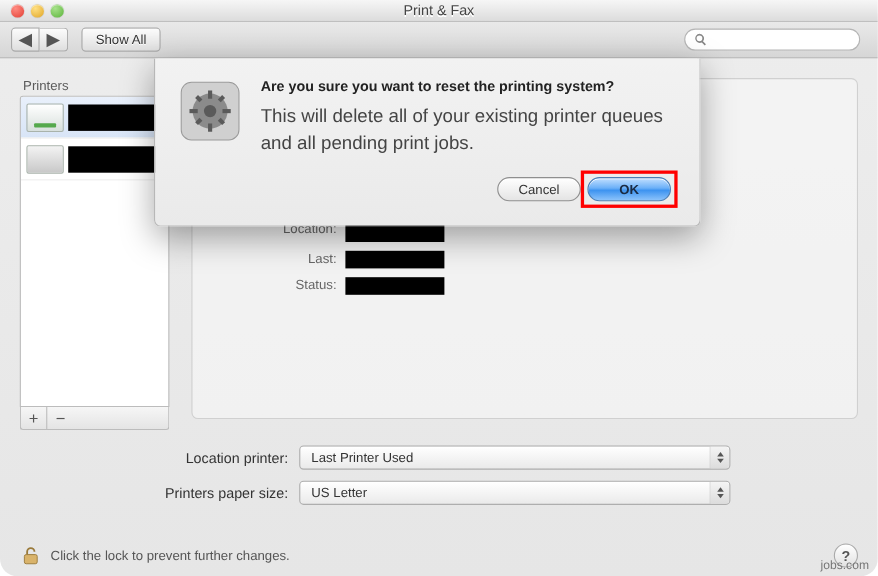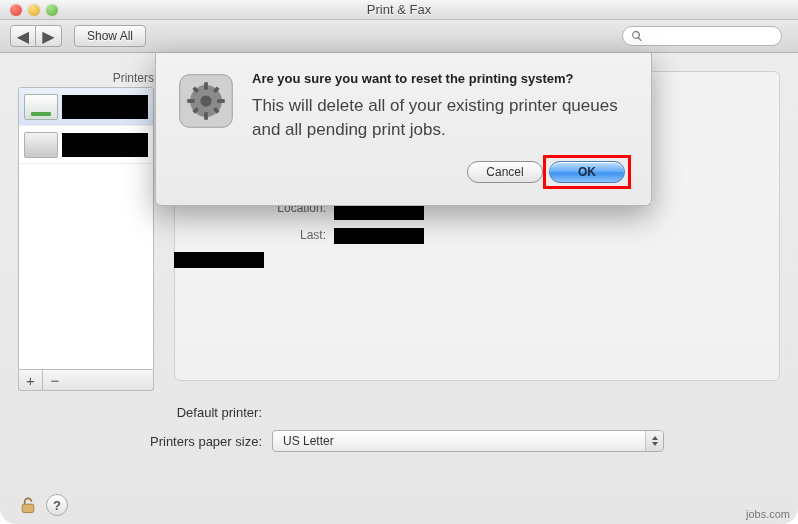--- a/index.html
+++ b/index.html
@@ -21,57 +21,57 @@
   .segbtn:last-child { border-radius: 0 4px 4px 0; border-left: none; }
   .showall { height: 22px; padding: 0 12px; border: 1px solid #a9a9a9; border-radius: 4px; background: linear-gradient(#fcfcfc,#dedede); font-size: 12px; color: #333; text-shadow: 0 1px 0 #fff; }
   .toolbar-spacer { flex: 1; }
   .search { width: 160px; height: 20px; border: 1px solid #b5b5b5; border-radius: 10px; background: #fff; display: flex; align-items: center; padding: 0 8px; margin-right: 6px; }
   .search svg { width: 12px; height: 12px; fill: #888; margin-right: 4px; }
   .search input { border: none; outline: none; font-size: 11px; flex: 1; background: transparent; }
 
   .content { position: absolute; top: 53px; left: 0; right: 0; bottom: 32px; padding: 18px 18px 4px 18px; display: flex; flex-direction: column; }
 
   .main-row { display: flex; gap: 20px; height: 320px; }
-  .sidebar { width: 136px; display: flex; flex-direction: column; text-align: right; }
+  .sidebar { width: 136px; display: flex; flex-direction: column; }
   .printers-label { font-size: 12px; color: #5b5b5b; margin-bottom: 2px; padding-left: 3px; }
   .printers-list { flex: 1; background: #fff; border: 1px solid #bcbcbc; border-radius: 3px 3px 0 0; overflow: hidden; }
   .printer-item { display: flex; align-items: center; height: 38px; padding: 3px 5px; gap: 4px; border-bottom: 1px solid #eee; }
   .printer-item.sel { background: linear-gradient(#e9f0fb,#d8e5f7); }
   .printer-thumb { width: 34px; height: 26px; background: linear-gradient(#fff,#d8e0dc); border: 1px solid #a9b3ab; border-radius: 2px; position: relative; }
   .printer-thumb.color::after { content: ""; position: absolute; left: 20%; right: 20%; bottom: 3px; height: 4px; background: #55a94c; border-radius: 1px; }
   .printer-thumb.gray { background: linear-gradient(#f3f3f3,#c8c8c8); }
   .redact { background: #000; flex: 1; height: 24px; }
   .addremove { display: flex; border: 1px solid #bcbcbc; border-top: none; background: linear-gradient(#f6f6f6,#e4e4e4); border-radius: 0 0 3px 3px; }
   .addremove div { width: 24px; height: 20px; display: flex; align-items: center; justify-content: center; font-size: 15px; color: #555; border-right: 1px solid #bcbcbc; }
   .addremove div:last-child { border-right: none; }
 
   .detail { flex: 1; position: relative; padding-top: 130px; }
   .detail-panel { background: rgba(255,255,255,0.4); border: 1px solid #d0d0d0; border-radius: 6px; height: 97%; position: absolute; left: 0; right: 0; top: 0; }
   .detail-rows { position: relative; }
   .drow { display: flex; margin-bottom: 8px; }
-  .dlabel { width: 160px; text-align: right; padding-right: 8px; font-size: 12px; color: #666; }
+  .dlabel { width: 140px; text-align: right; padding-right: 8px; font-size: 12px; color: #666; }
   .dval { width: 90px; height: 16px; background: #000; }
   .dval.first { height: 22px; width: 90px; margin-top: -3px; }
 
   .defaults { margin-top: 14px; margin-left: 40px; }
   .defrow { display: flex; align-items: center; margin-bottom: 10px; }
   .deflabel { width: 214px; text-align: right; padding-right: 10px; font-size: 13px; color: #333; }
   .popup { flex: 0 0 392px; height: 22px; border: 1px solid #aeaeae; border-radius: 4px; background: linear-gradient(#ffffff,#eaeaea); display: flex; align-items: center; padding: 0 22px 0 10px; font-size: 12px; color: #333; position: relative; box-shadow: 0 1px 0 #fff inset; }
   .popup .arrows { position: absolute; right: 0; top: 0; bottom: 0; width: 18px; border-left: 1px solid #c4c4c4; display: flex; flex-direction: column; align-items: center; justify-content: center; background: linear-gradient(#f4f4f4,#dcdcdc); border-radius: 0 4px 4px 0; }
   .popup .arrows::before, .popup .arrows::after { content: ""; width: 0; height: 0; border-left: 3px solid transparent; border-right: 3px solid transparent; }
   .popup .arrows::before { border-bottom: 4px solid #555; margin-bottom: 2px; }
   .popup .arrows::after { border-top: 4px solid #555; }
 
   .lockrow { position: absolute; left: 18px; bottom: 8px; right: 18px; display: flex; align-items: center; gap: 8px; }
   .lockrow .lock { width: 20px; height: 22px; }
   .locktext { font-size: 12px; color: #555; flex: 1; }
   .help { width: 22px; height: 22px; border-radius: 50%; border: 1px solid #aaa; background: linear-gradient(#fff,#e2e2e2); display: flex; align-items: center; justify-content: center; font-size: 13px; color: #555; font-weight: bold; }
 
   
-  .sheet { position: absolute; top: 53px; left: 155px; width: 497px; background: linear-gradient(#f2f2f2,#eaeaea); border: 1px solid #b7b7b7; border-top: none; border-radius: 0 0 6px 6px; box-shadow: 0 10px 30px rgba(0,0,0,.35); padding: 18px 20px 16px 20px; display: flex; gap: 16px; }
+  .sheet { position: absolute; top: 53px; left: 140px; width: 497px; background: linear-gradient(#f2f2f2,#eaeaea); border: 1px solid #b7b7b7; border-top: none; border-radius: 0 0 6px 6px; box-shadow: 0 10px 30px rgba(0,0,0,.35); padding: 18px 20px 16px 20px; display: flex; gap: 16px; }
   .sheet-icon { width: 60px; height: 60px; flex-shrink: 0; }
   .sheet-body { flex: 1; }
   .sheet-title { font-size: 13px; font-weight: bold; color: #222; margin-bottom: 6px; line-height: 1.3; }
   .sheet-msg { font-size: 17px; color: #444; line-height: 1.4; margin-bottom: 14px; }
   .sheet-btns { display: flex; justify-content: flex-end; align-items: center; }
   .mac-btn { min-width: 76px; height: 22px; border: 1px solid #8f8f8f; border-radius: 11px; background: linear-gradient(#ffffff,#e4e4e4); font-size: 12px; color: #333; text-align: center; line-height: 20px; box-shadow: inset 0 1px 0 #fff; }
   .mac-btn.default { background: linear-gradient(#c3e0ff,#6bb0f8 45%,#3d93f0 55%,#8cc3fb); border-color: #4a7db5; color: #1a2b44; font-weight: 600; }
   .ok-highlight { border: 3px solid #ff0000; padding: 3px; display: inline-block; }
 
   .watermark { position: absolute; right: 8px; bottom: 4px; font-size: 11px; color: #777; }
@@ -130,45 +130,51 @@
         <div class="detail-rows">
           <div class="drow">
             <div class="dlabel">Location:</div>
             <div class="dval first"></div>
           </div>
           <div class="drow">
             <div class="dlabel">Last:</div>
             <div class="dval"></div>
           </div>
           <div class="drow">
+            <div class="dlabel">Status:</div>
             <div class="dval"></div>
           </div>
         </div>
       </div>
     </div>
 
     <div class="defaults">
       <div class="defrow">
-        <div class="deflabel">Default printer:</div>
+        <div class="deflabel">Location printer:</div>
+        <div class="popup">
+          <span>Last Printer Used</span>
+          <span class="arrows"></span>
+        </div>
       </div>
       <div class="defrow">
         <div class="deflabel">Printers paper size:</div>
         <div class="popup">
           <span>US Letter</span>
           <span class="arrows"></span>
         </div>
       </div>
     </div>
   </div>
 
   <div class="lockrow">
     <svg class="lock" viewBox="0 0 24 24">
       <rect x="5" y="11" width="14" height="10" rx="2" fill="#d9b36a" stroke="#9a7a3a"></rect>
       <path d="M8 11 V8 a4 4 0 0 1 8 0" fill="none" stroke="#9a7a3a" stroke-width="2"></path>
     </svg>
+    <div class="locktext">Click the lock to prevent further changes.</div>
     <div class="help">?</div>
   </div>
 
   <div class="sheet">
     <svg class="sheet-icon" viewBox="0 0 64 64">
       <rect x="4" y="4" width="56" height="56" rx="10" fill="#d0d0d0" stroke="#9a9a9a"></rect>
       <circle cx="32" cy="32" r="17" fill="#8b8b8b"></circle>
       <g fill="#5a5a5a">
         <circle cx="32" cy="32" r="6"></circle>
         <rect x="30" y="12" width="4" height="8"></rect>

